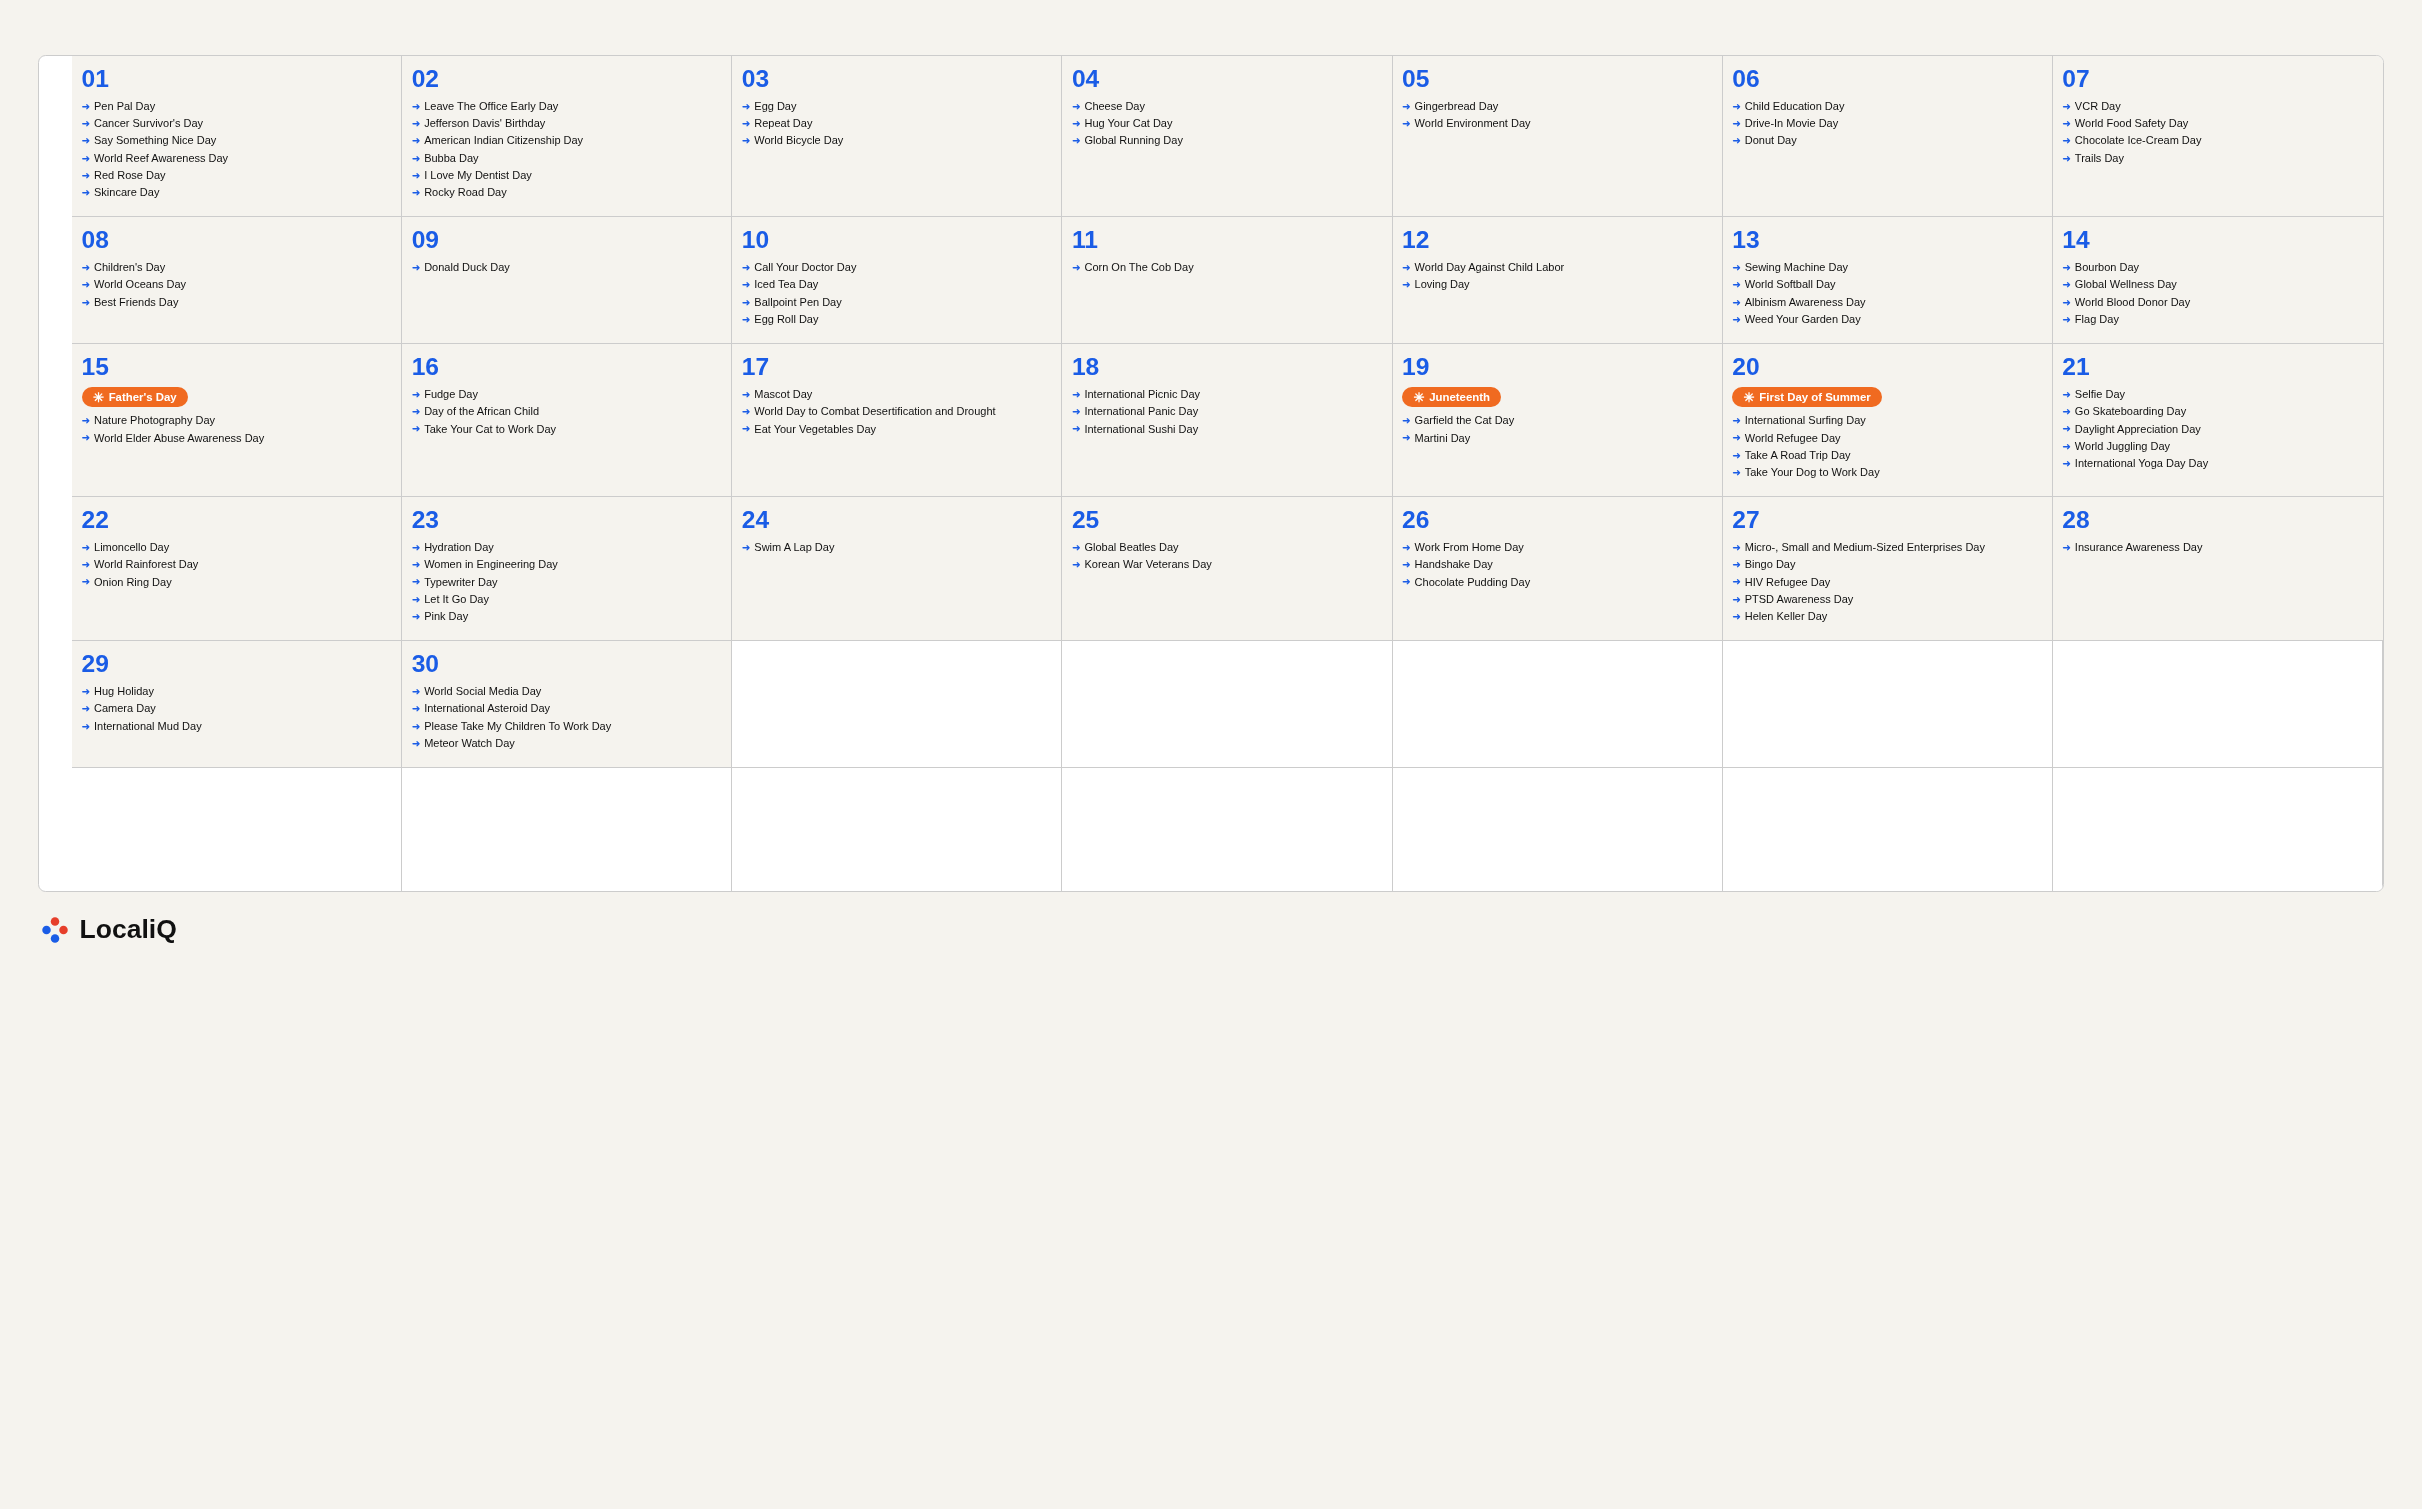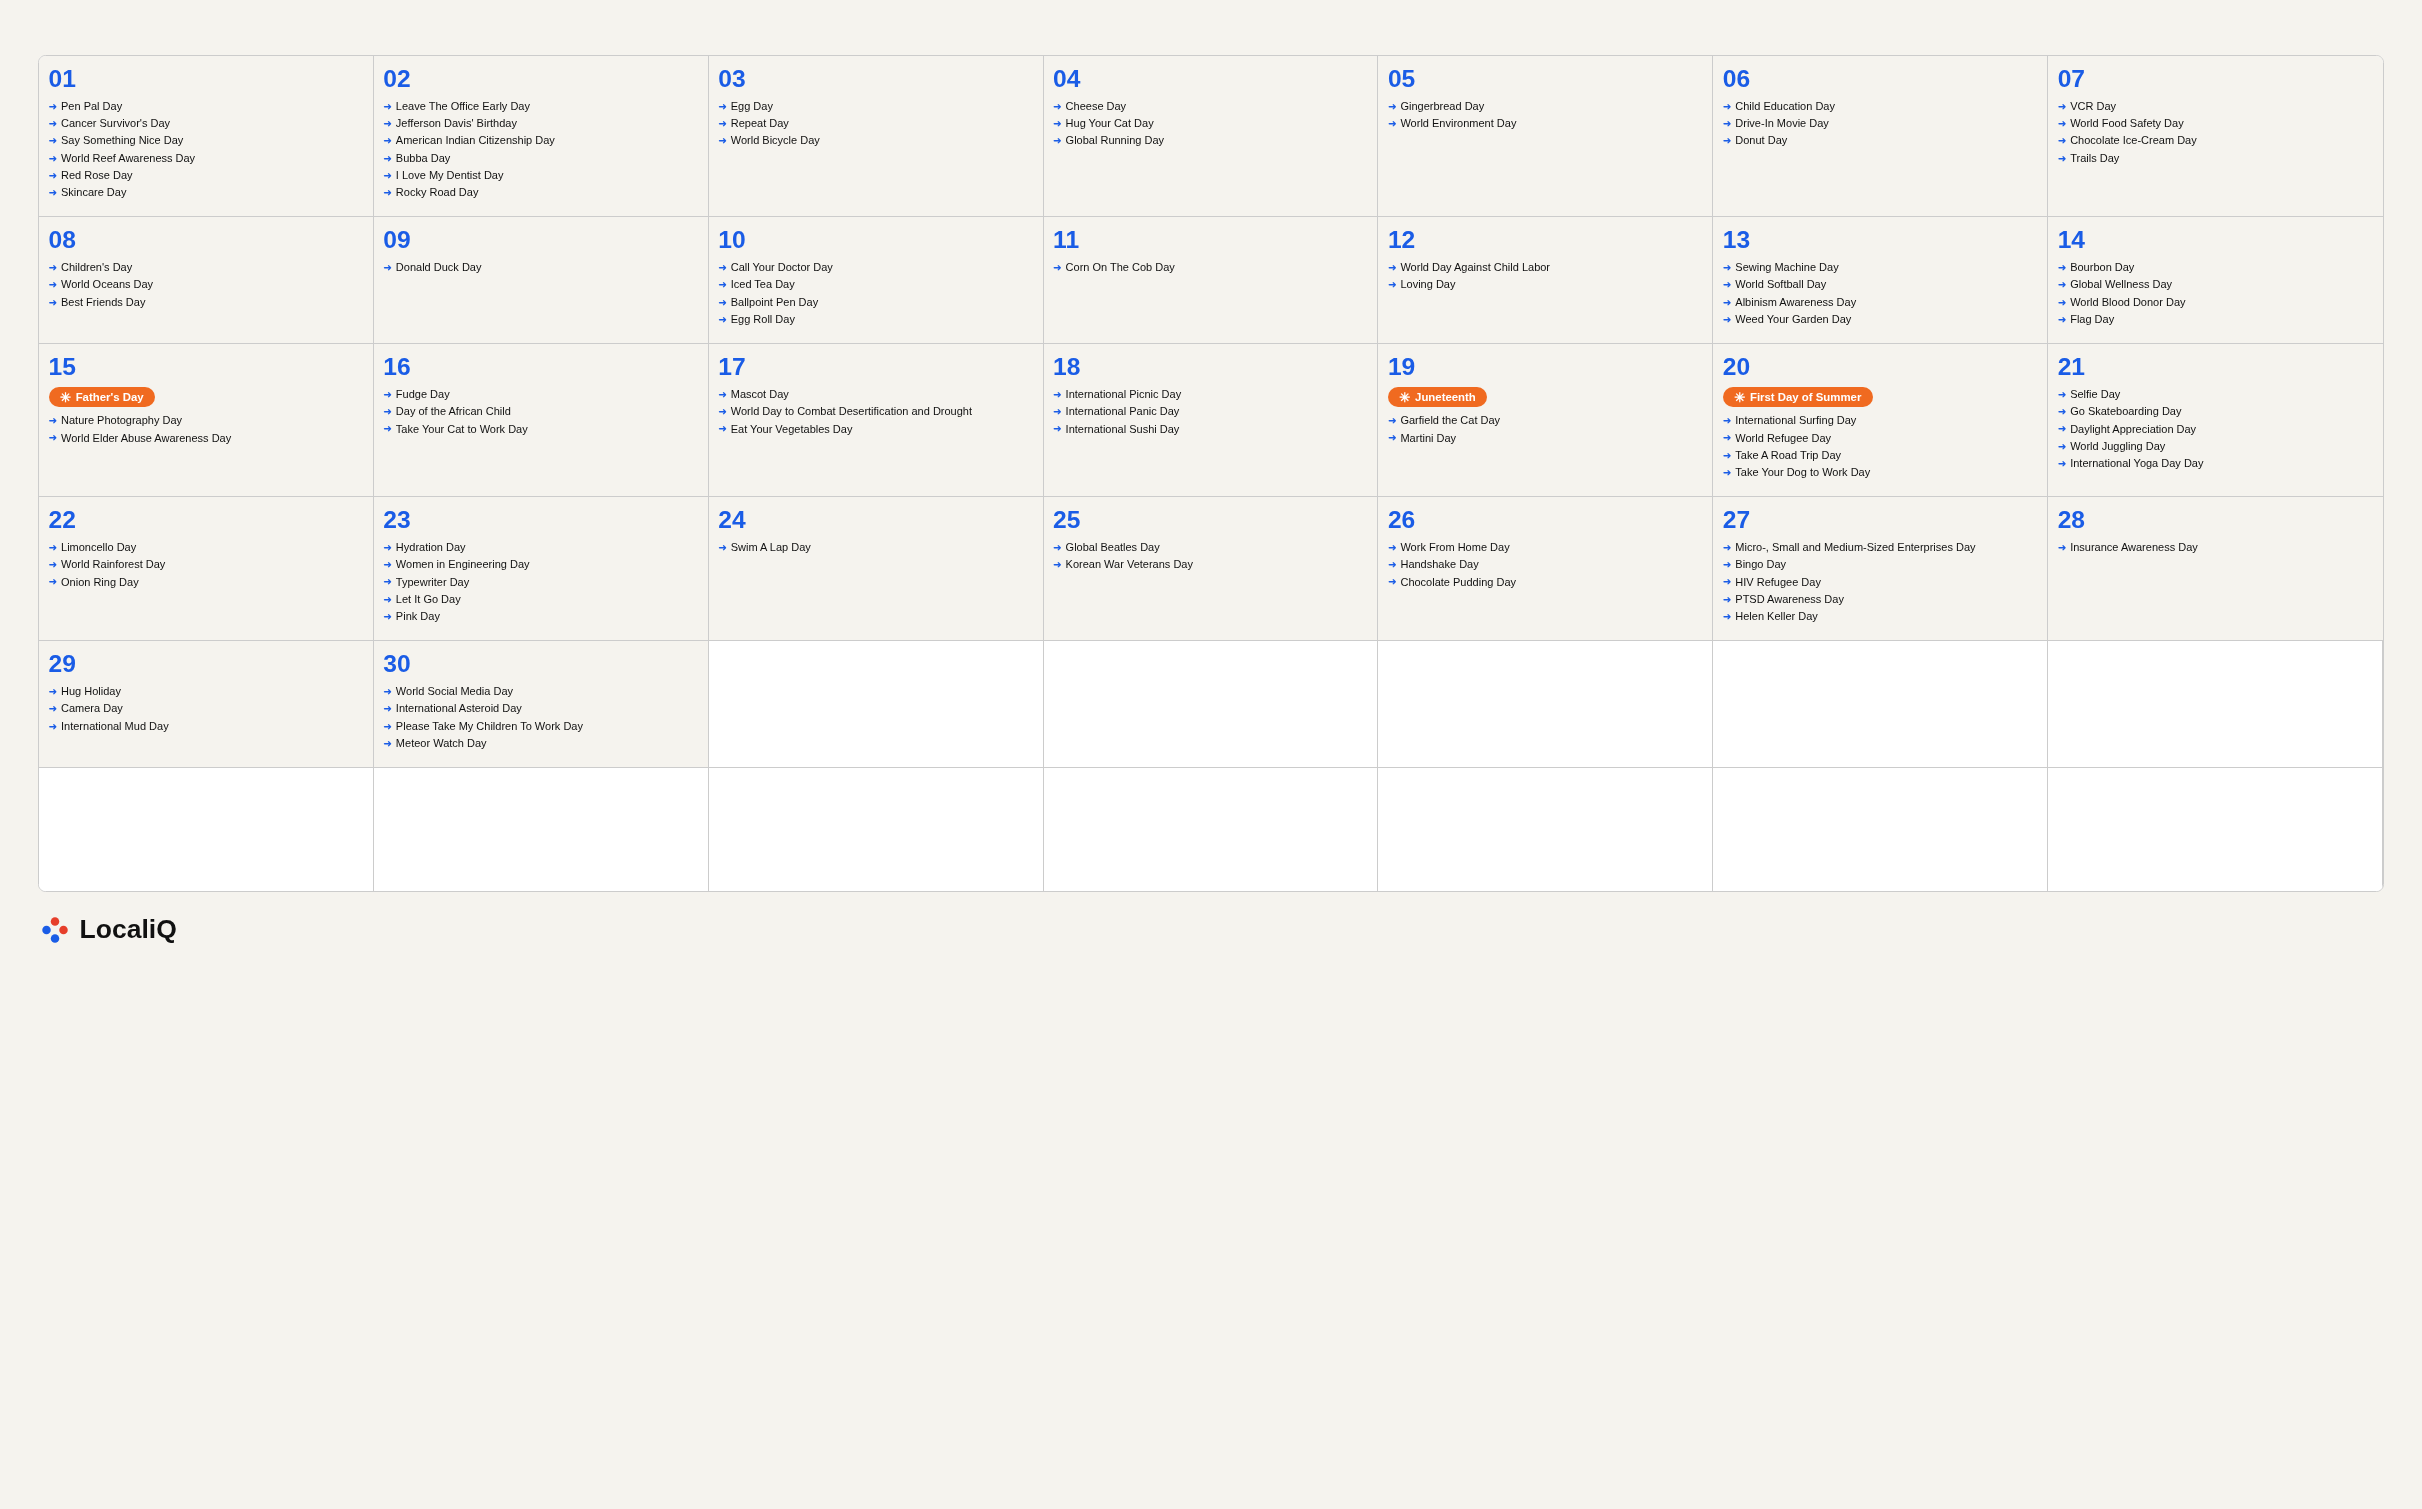--- a/index.html
+++ b/index.html
@@ -33,20 +33,21 @@
       background: transparent;
       white-space: nowrap;
     }
     .calendar-grid {
       display: grid;
       grid-template-columns: repeat(7, 1fr);
       border: 0.9px solid #ccc;
       border-radius: 7.6px;
       overflow: hidden;
       background: #fff;
+      padding-left: 33px;
     }
     .day-cell {
       border-right: 0.9px solid #ccc;
       border-bottom: 0.9px solid #ccc;
       padding: 9.5px 9.5px 13.2px 9.5px;
       background: #f5f3ee;
       min-height: 123px;
       vertical-align: top;
     }
     .day-cell:nth-child(7n) {

